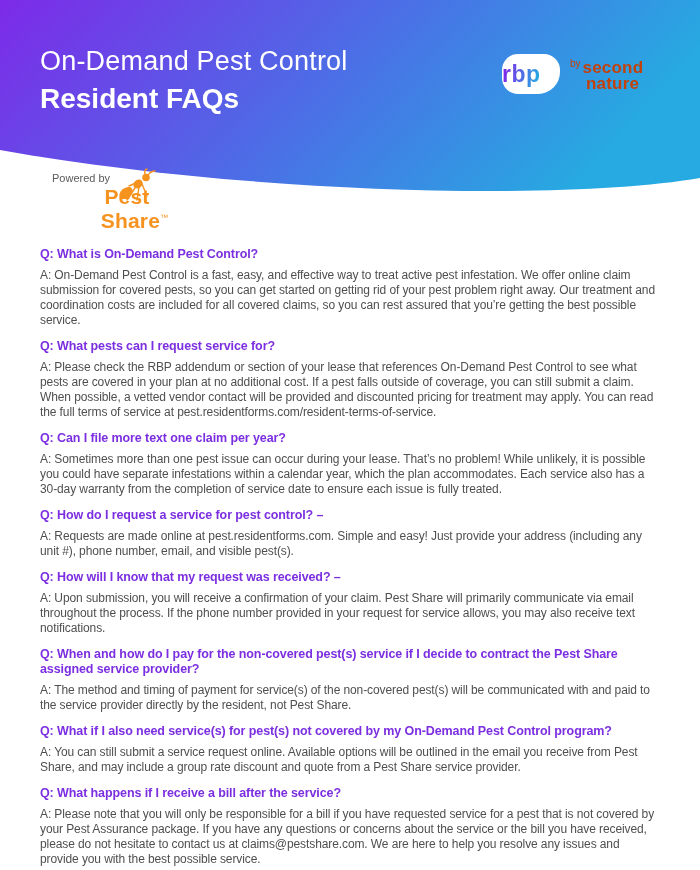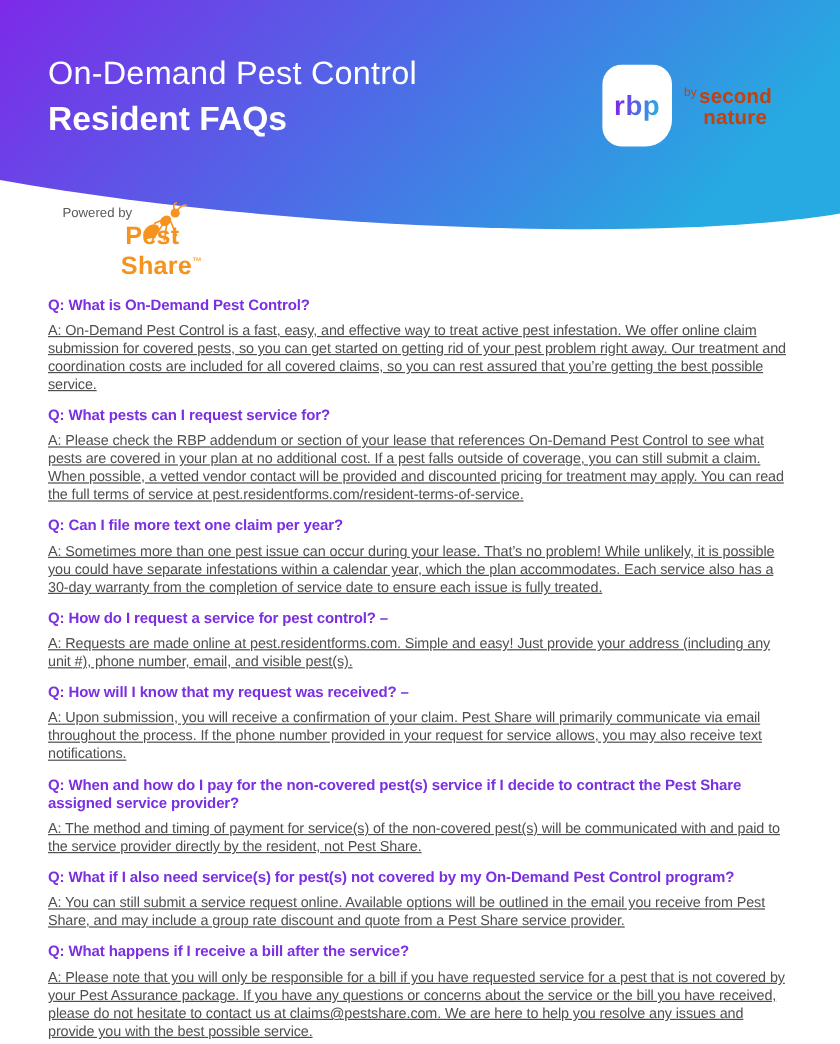--- a/index.html
+++ b/index.html
@@ -46,26 +46,25 @@
   
   .rbp-lockup {
     position: absolute;
     top: 54px;
     left: 502px;
     display: flex;
     align-items: center;
   }
   .rbp-badge {
     width: 58px;
-    height: 68px;
+    height: 40px;
     background: #ffffff;
     border-radius: 16px 16px 22px 16px;
     display: flex;
     align-items: center;
-    justify-content: center;
   }
   .rbp-text {
     font-size: 23px;
     font-weight: 700;
     background: linear-gradient(100deg, #7d2ae8 10%, #27a9e1 90%);
     -webkit-background-clip: text;
     background-clip: text;
     color: transparent;
     letter-spacing: 0.5px;
   }
@@ -137,21 +136,20 @@
     line-height: 15px;
     letter-spacing: -0.1px;
     margin: 0 0 6px 0;
   }
   .faq-a {
     color: #4f4f4f;
     font-size: 12px;
     line-height: 15px;
     letter-spacing: -0.1px;
     margin: 0;
-    text-decoration: underline;
   }
 </style>
 </head>
 <body>
 
 <div class="top">
   <svg class="header-svg" width="700" height="205" viewBox="0 0 700 205" aria-hidden="true">
     <defs>
       <linearGradient id="hdrgrad" x1="0" y1="0" x2="1" y2="0.25">
         <stop offset="0" stop-color="#7d2ae8"></stop>

